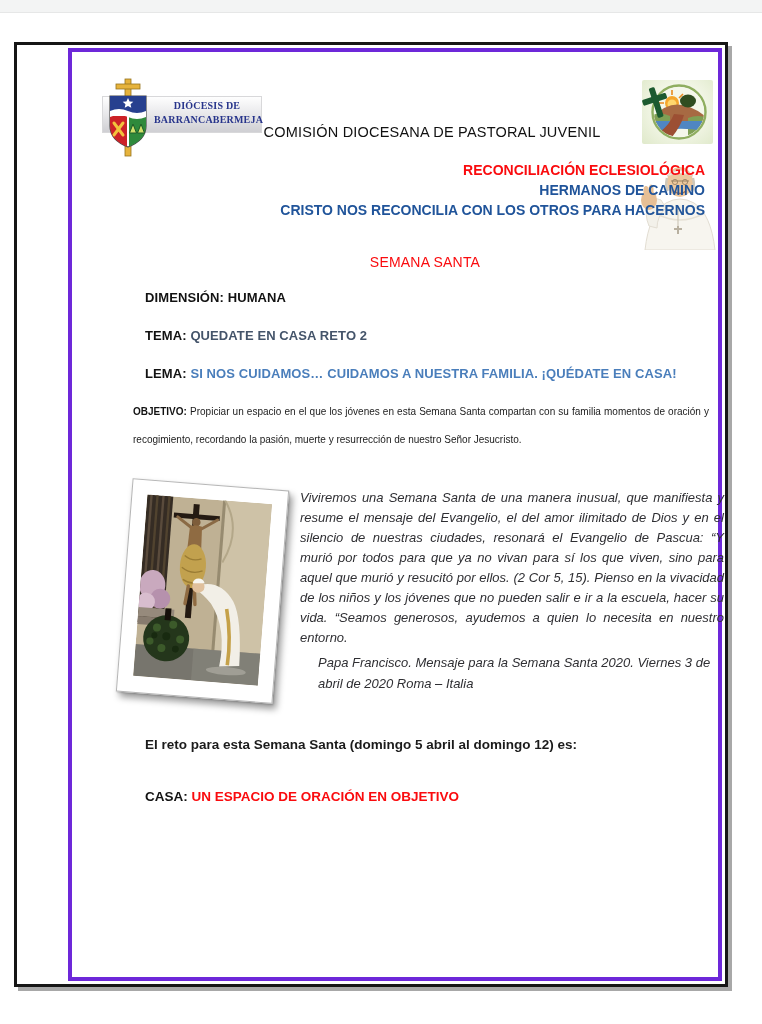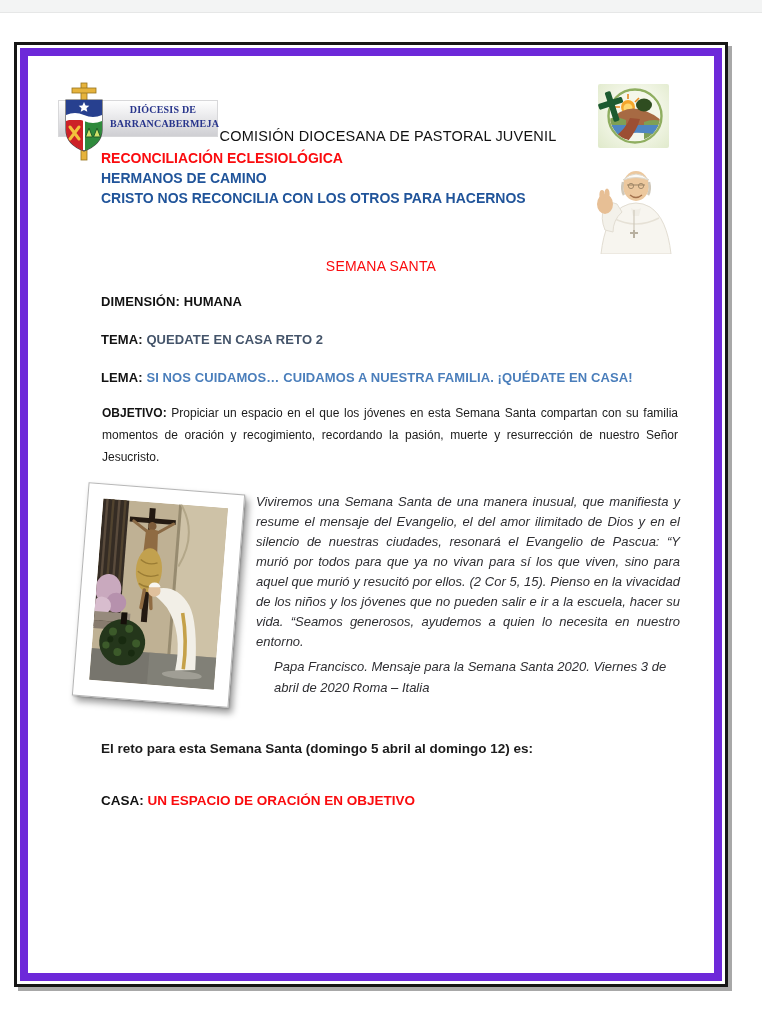--- a/index.html
+++ b/index.html
@@ -6,21 +6,21 @@
   html,body { width:762px; height:1024px; background:#ffffff;
     font-family:"Liberation Sans", sans-serif; color:#1b1b1b; }
   .viewport { position:relative; width:762px; height:1024px; overflow:hidden; background:#fff; }
 
   .top-strip { position:absolute; left:0; top:0; width:762px; height:13px;
     background:#f3f4f4; border-bottom:1px solid #e6e7e7; }
 
   
   .frame-outer { position:absolute; left:14px; top:42px; width:714px; height:945px;
     border:3px solid #161616; background:#fff; box-shadow:4px 4px 0 #a8a8a8; }
-  .frame-inner { position:absolute; inset:3px; border:8px solid #6d28d9; }
+  .frame-inner { position:absolute; inset:3px; border:4px solid #6d28d9;margin-left:48px; }
 
   
   .crest-block { position:absolute; left:30px; top:26px; width:190px; height:84px; }
   .crest-strip { position:absolute; left:0; top:18px; width:160px; height:37px;
     background:linear-gradient(180deg,#fefefe 0%,#ececee 40%,#cfcfd3 100%);
     border:1px solid #d8d8da; }
   .crest-text { position:absolute; left:52px; top:21px; width:106px;
     font-family:"Liberation Serif", serif; font-weight:bold; color:#27348b;
     font-size:10px; line-height:13.5px; text-align:center; letter-spacing:.2px; }
   .crest-svg { position:absolute; left:2px; top:0; }
@@ -28,40 +28,40 @@
   .header-title { position:absolute; left:165px; top:72px; width:390px; text-align:center;
     font-weight:normal; font-size:14.5px; letter-spacing:.2px; color:#111; }
 
   .circle-logo { position:absolute; left:570px; top:28px; width:71px; height:64px;
     background:radial-gradient(circle at 52% 45%, #ffffff 12%, #eef3e0 60%, #dfe9ca 100%);
     border-radius:2px; }
 
   .pope-portrait { position:absolute; left:563px; top:100px; width:90px; height:98px; }
 
   
-  .headings { position:absolute; left:73px; top:92px; width:560px; text-align:left;
+  .headings { position:absolute; left:73px; top:108px; width:560px; text-align:right;
     font-weight:bold; font-size:14px; line-height:20px; }
   .red-text  { color:#fa0b0e; }
   .blue-text { color:#20549a; }
 
   .season { position:absolute; left:73px; top:202px; width:560px; text-align:center;
     font-weight:normal; font-size:14px; color:#fa0b0e; letter-spacing:.2px; }
 
   
   .field { position:absolute; left:73px; width:580px; font-weight:bold; font-size:13px;
     white-space:nowrap; letter-spacing:.1px; }
   .f-dimension { top:238px; }
   .f-tema { top:276px; }
   .f-lema { top:314px; }
   .lbl { color:#121212; }
   .val-tema { color:#44546a; }
   .val-lema { color:#4a7ebb; }
 
-  .objetivo { position:absolute; left:74px; top:346px; width:576px; font-size:12px;
-    line-height:22px; text-align:justify; }
+  .objetivo { position:absolute; left:61px; top:346px; width:576px; font-size:10px;
+    line-height:28px; text-align:justify; }
   .objetivo .lbl { font-weight:bold; }
 
   
   .photo-frame { position:absolute; left:52px; top:432px; width:157px; height:214px;
     background:#fff; border:1px solid #b5b5b5; padding:14px 15px 16px;
     transform:rotate(4.5deg); transform-origin:50% 50%;
     box-shadow:4px 5px 7px rgba(0,0,0,.40), 1px 1px 2px rgba(0,0,0,.18); }
 
   
   .quote { position:absolute; left:228px; top:436px; width:424px;

